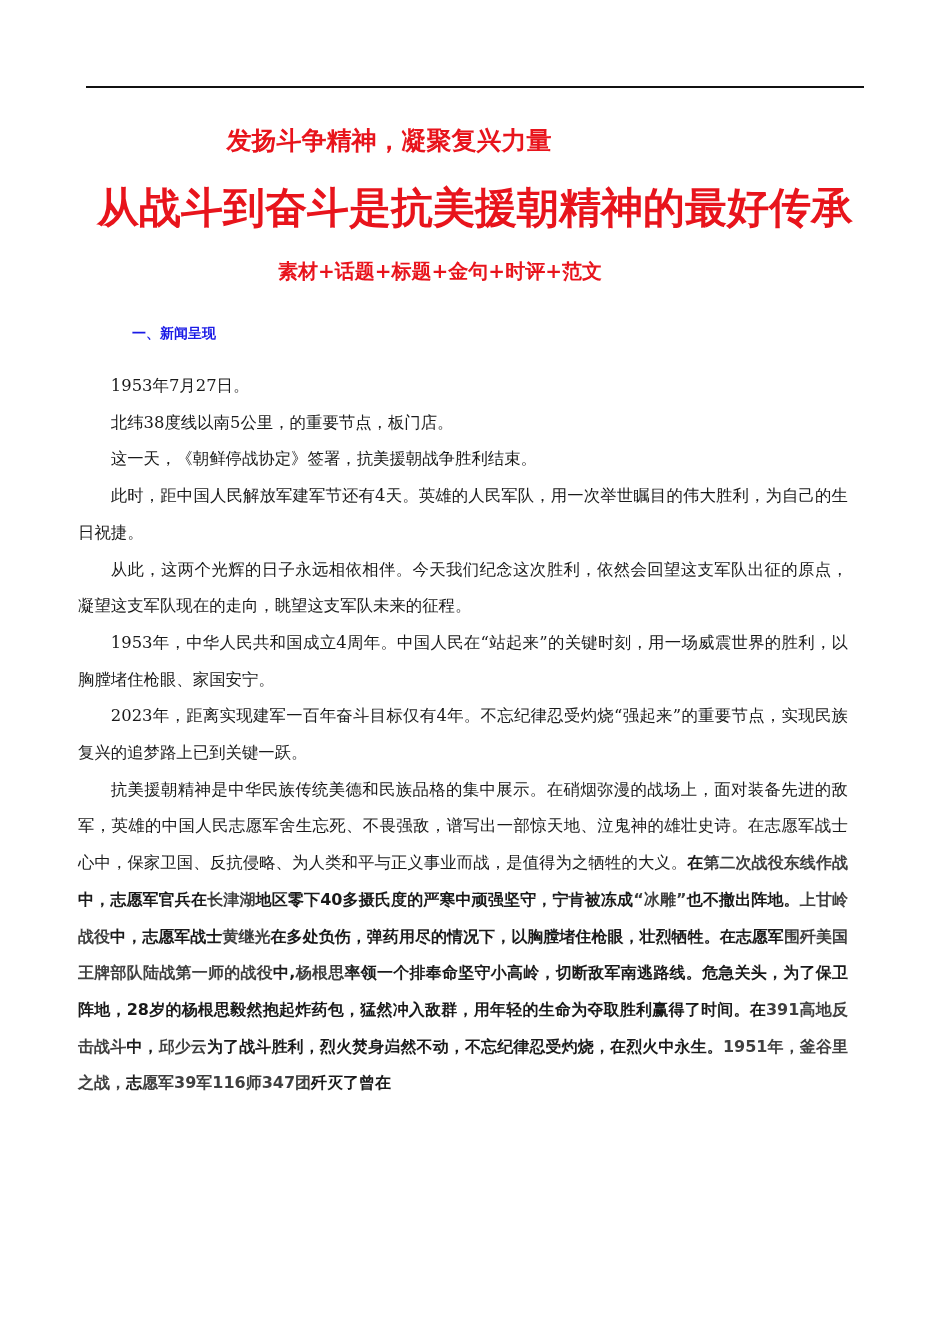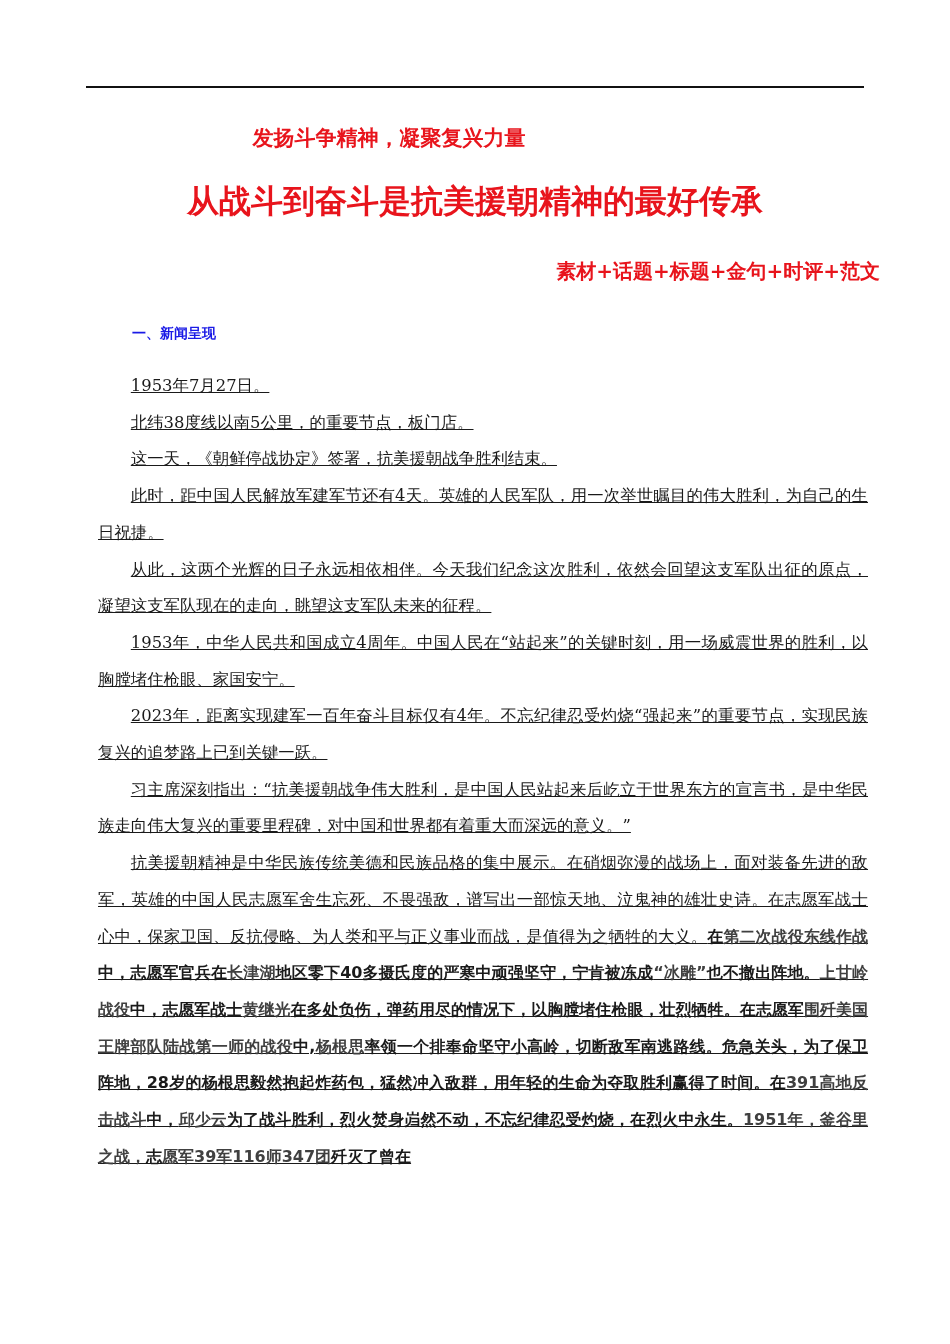--- a/index.html
+++ b/index.html
@@ -1,23 +1,23 @@
 <!DOCTYPE html>
 <html><head>
   <meta charset="utf-8">
   <style>
     html, body { margin: 0; padding: 0; background: #ffffff; }
     body { width: 950px; height: 1344px; position: relative; overflow: hidden; font-family: "DejaVu Serif", "Liberation Serif", serif; color: #1a1a1a; }
     .page { position: absolute; left: 0; top: 0; width: 950px; height: 1344px; background: #fff; }
     .header-rule { position: absolute; left: 86px; top: 86px; width: 778px; height: 2px; background: #111; }
-    .t1 { position: absolute; left: 0; width: 778px; top: 124px; text-align: center; color: #e8141c; font-size: 21px; font-weight: bold; letter-spacing: 0px; font-family: "DejaVu Serif", serif; }
-    .t2 { position: absolute; left: 0; width: 950px; top: 180px; text-align: center; color: #e8141c; font-size: 32px; font-weight: bold; font-family: "DejaVu Serif", serif; }
-    .t3 { position: absolute; left: 0; width: 880px; top: 258px; text-align: right; color: #e8141c; font-size: 20px; font-weight: bold; font-family: "DejaVu Serif", serif; }
+    .t1 { position: absolute; left: 0; width: 778px; top: 124px; text-align: center; color: #e8141c; font-size: 25px; font-weight: bold; letter-spacing: 0px; font-family: "DejaVu Serif", serif; }
+    .t2 { position: absolute; left: 0; width: 950px; top: 180px; text-align: center; color: #e8141c; font-size: 42px; font-weight: bold; font-family: "DejaVu Serif", serif; }
+    .t3 { position: absolute; left: 0; width: 880px; top: 258px; text-align: center; color: #e8141c; font-size: 20px; font-weight: bold; font-family: "DejaVu Serif", serif; }
     .sec { position: absolute; left: 132px; top: 325px; color: #1a1ae6; font-size: 14px; font-weight: bold; font-family: "DejaVu Sans", sans-serif; }
-    .body { position: absolute; left: 98px; top: 368px; width: 770px; font-size: 16.4px; line-height: 36.7px; text-align: justify; text-decoration: underline; }
+    .body { position: absolute; left: 78px; top: 368px; width: 770px; font-size: 16.4px; line-height: 36.7px; text-align: justify; }
     .body p { margin: 0; text-indent: 2em; }
     .b { font-weight: bold; font-family: "DejaVu Sans", sans-serif; font-size: 16px; }
     .r { color: #404040; }
   </style>
 </head>
 <body>
 
 <div class="page">
   <div class="header-rule"></div>
 
@@ -28,16 +28,15 @@
   <div class="sec">一、新闻呈现</div>
 
   <div class="body">
     <p>1953年7月27日。</p>
     <p>北纬38度线以南5公里，的重要节点，板门店。</p>
     <p>这一天，《朝鲜停战协定》签署，抗美援朝战争胜利结束。</p>
     <p>此时，距中国人民解放军建军节还有4天。英雄的人民军队，用一次举世瞩目的伟大胜利，为自己的生日祝捷。</p>
     <p>从此，这两个光辉的日子永远相依相伴。今天我们纪念这次胜利，依然会回望这支军队出征的原点，凝望这支军队现在的走向，眺望这支军队未来的征程。</p>
     <p>1953年，中华人民共和国成立4周年。中国人民在“站起来”的关键时刻，用一场威震世界的胜利，以胸膛堵住枪眼、家国安宁。</p>
     <p>2023年，距离实现建军一百年奋斗目标仅有4年。不忘纪律忍受灼烧“强起来”的重要节点，实现民族复兴的追梦路上已到关键一跃。</p>
-    <p>习主席深刻指出：“抗美援朝战争伟大胜利，是中国人民站起来后屹立于世界东方的宣言书，是中华民族走向伟大复兴的重要里程碑，对中国和世界都有着重大而深远的意义。”</p>
     <p><span>抗美援朝精神是中华民族传统美德和民族品格的集中展示。在硝烟弥漫的战场上，面对装备先进的敌军，英雄的中国人民志愿军舍生忘死、不畏强敌，谱写出一部惊天地、泣鬼神的雄壮史诗。在志愿军战士心中，保家卫国、反抗侵略、为人类和平与正义事业而战，是值得为之牺牲的大义。</span><span id="seg-container" class="b"><span>在</span><span class="r">第二次战役东线作战</span><span>中，志愿军官兵在</span><span class="r">长津湖</span><span>地区零下40多摄氏度的严寒中顽强坚守，宁肯被冻成</span><span class="r">“冰雕”</span><span>也不撤出阵地。</span><span class="r">上甘岭战役</span><span>中，志愿军战士</span><span class="r">黄继光</span><span>在多处负伤，弹药用尽的情况下，以胸膛堵住枪眼，壮烈牺牲。在志愿军</span><span class="r">围歼美国王牌部队陆战第一师的战役</span><span>中,</span><span class="r">杨根思</span><span>率领一个排奉命坚守小高岭，切断敌军南逃路线。危急关头，为了保卫阵地，28岁的杨根思毅然抱起炸药包，猛然冲入敌群，用年轻的生命为夺取胜利赢得了时间。在</span><span class="r">391高地反击战斗</span><span>中，</span><span class="r">邱少云</span><span>为了战斗胜利，烈火焚身岿然不动，不忘纪律忍受灼烧，在烈火中永生。</span><span class="r">1951年，釜谷里之战，</span><span>志</span><span class="r">愿军39军116师347团</span><span>歼灭了曾在</span></span></p>
   </div>
 </div>
 
 </body></html>

